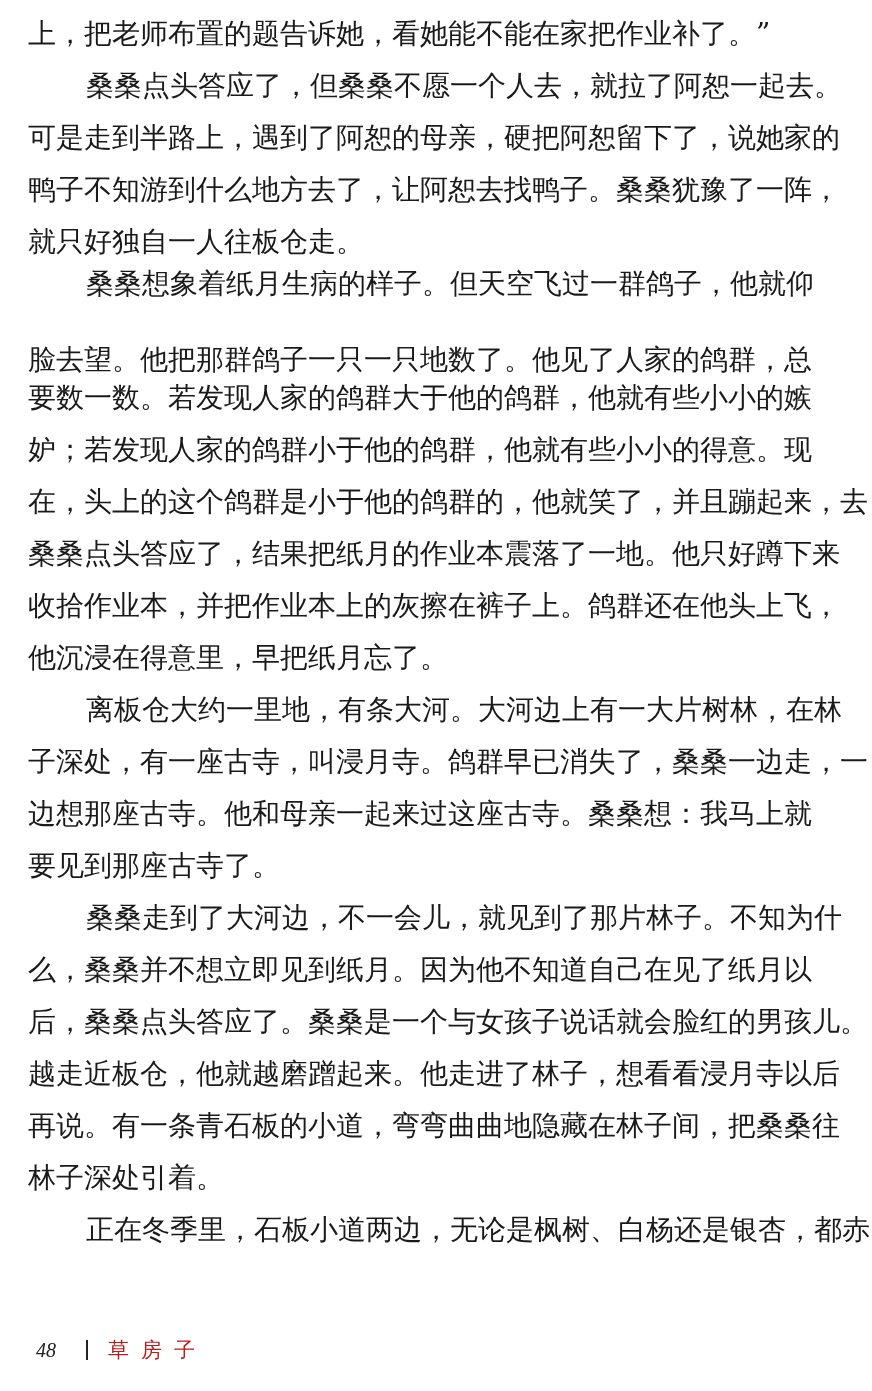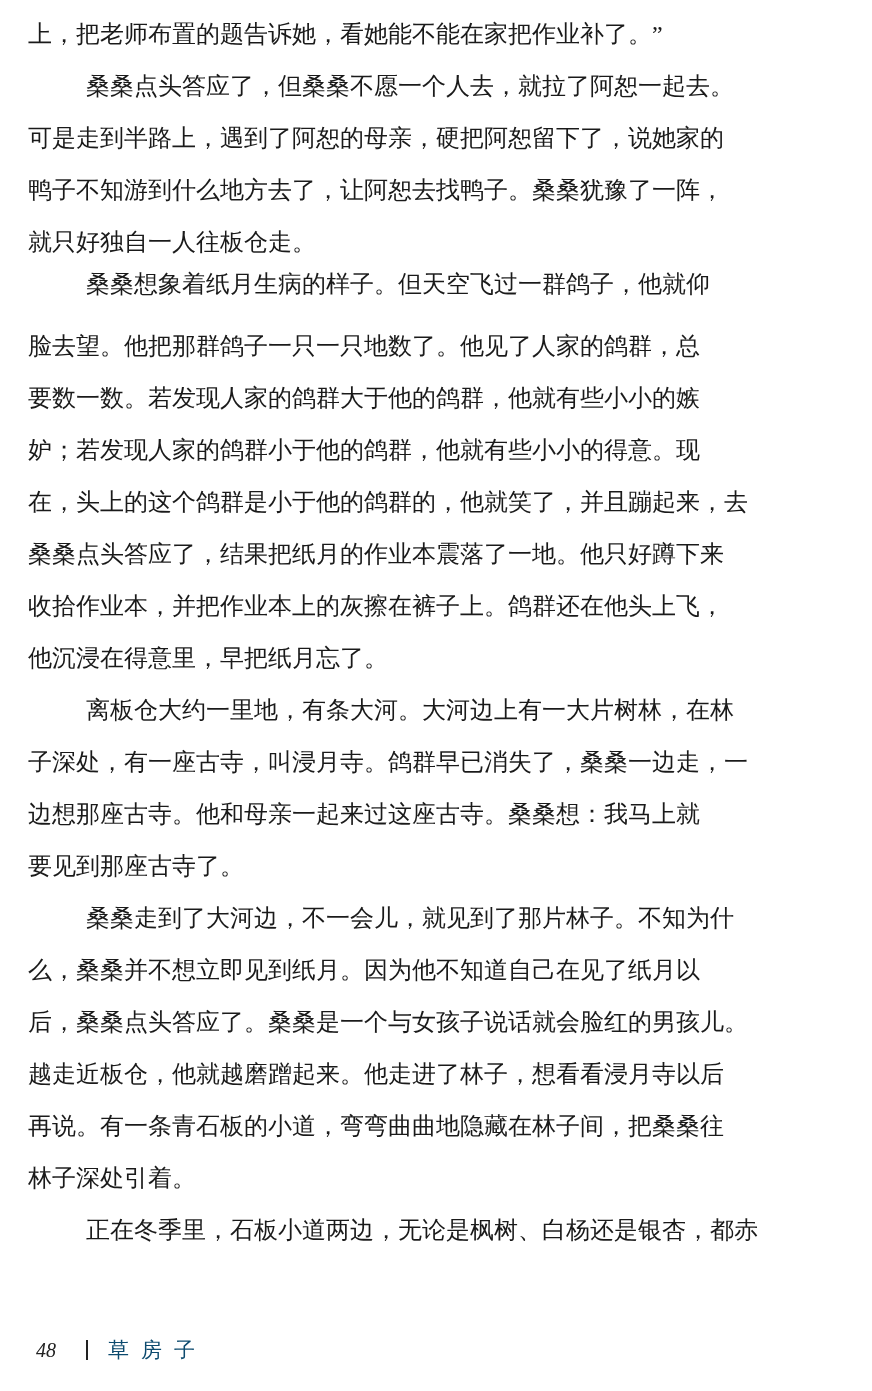--- a/index.html
+++ b/index.html
@@ -18,25 +18,24 @@
   .page-body {
     position: absolute;
     left: 28px;
     top: 0;
     width: 816px;
   }
   .line {
     position: absolute;
     left: 0;
     height: 40px;
-    font-size: 24px;
+    font-size: 28px;
     line-height: 40px;
     white-space: nowrap;
     letter-spacing: 0px;
-    font-family: Liberation Serif, serif;
   }
   .line.indent {
     left: 58px;
   }
   .footer {
     position: absolute;
     left: 36px;
     top: 1333px;
     height: 34px;
     display: flex;
@@ -53,34 +52,34 @@
     width: 2px;
     height: 20px;
     background: #222;
     margin-left: 30px;
     margin-right: 20px;
   }
   .book-title {
     font-family: "DejaVu Sans", "Liberation Sans", sans-serif;
     font-size: 21px;
     letter-spacing: 12px;
-    color: #0c4a6e;
+    color: #b91c1c;
   }
 </style>
 </head>
 <body>
 
 <div class="page-body">
   <div class="line" style="top:14px">上，把老师布置的题告诉她，看她能不能在家把作业补了。”</div>
   <div class="line indent" style="top:66px">桑桑点头答应了，但桑桑不愿一个人去，就拉了阿恕一起去。</div>
   <div class="line" style="top:118px">可是走到半路上，遇到了阿恕的母亲，硬把阿恕留下了，说她家的</div>
   <div class="line" style="top:170px">鸭子不知游到什么地方去了，让阿恕去找鸭子。桑桑犹豫了一阵，</div>
   <div class="line" style="top:222px">就只好独自一人往板仓走。</div>
   <div class="line indent" style="top:264px">桑桑想象着纸月生病的样子。但天空飞过一群鸽子，他就仰</div>
-  <div class="line" style="top:326px">脸去望。他把那群鸽子一只一只地数了。他见了人家的鸽群，总</div>
+  <div class="line" style="top:340px">脸去望。他把那群鸽子一只一只地数了。他见了人家的鸽群，总</div>
   <div class="line" style="top:378px">要数一数。若发现人家的鸽群大于他的鸽群，他就有些小小的嫉</div>
   <div class="line" style="top:430px">妒；若发现人家的鸽群小于他的鸽群，他就有些小小的得意。现</div>
   <div class="line" style="top:482px">在，头上的这个鸽群是小于他的鸽群的，他就笑了，并且蹦起来，去</div>
   <div class="line" style="top:534px">桑桑点头答应了，结果把纸月的作业本震落了一地。他只好蹲下来</div>
   <div class="line" style="top:586px">收拾作业本，并把作业本上的灰擦在裤子上。鸽群还在他头上飞，</div>
   <div class="line" style="top:638px">他沉浸在得意里，早把纸月忘了。</div>
   <div class="line indent" style="top:690px">离板仓大约一里地，有条大河。大河边上有一大片树林，在林</div>
   <div class="line" style="top:742px">子深处，有一座古寺，叫浸月寺。鸽群早已消失了，桑桑一边走，一</div>
   <div class="line" style="top:794px">边想那座古寺。他和母亲一起来过这座古寺。桑桑想：我马上就</div>
   <div class="line" style="top:846px">要见到那座古寺了。</div>

